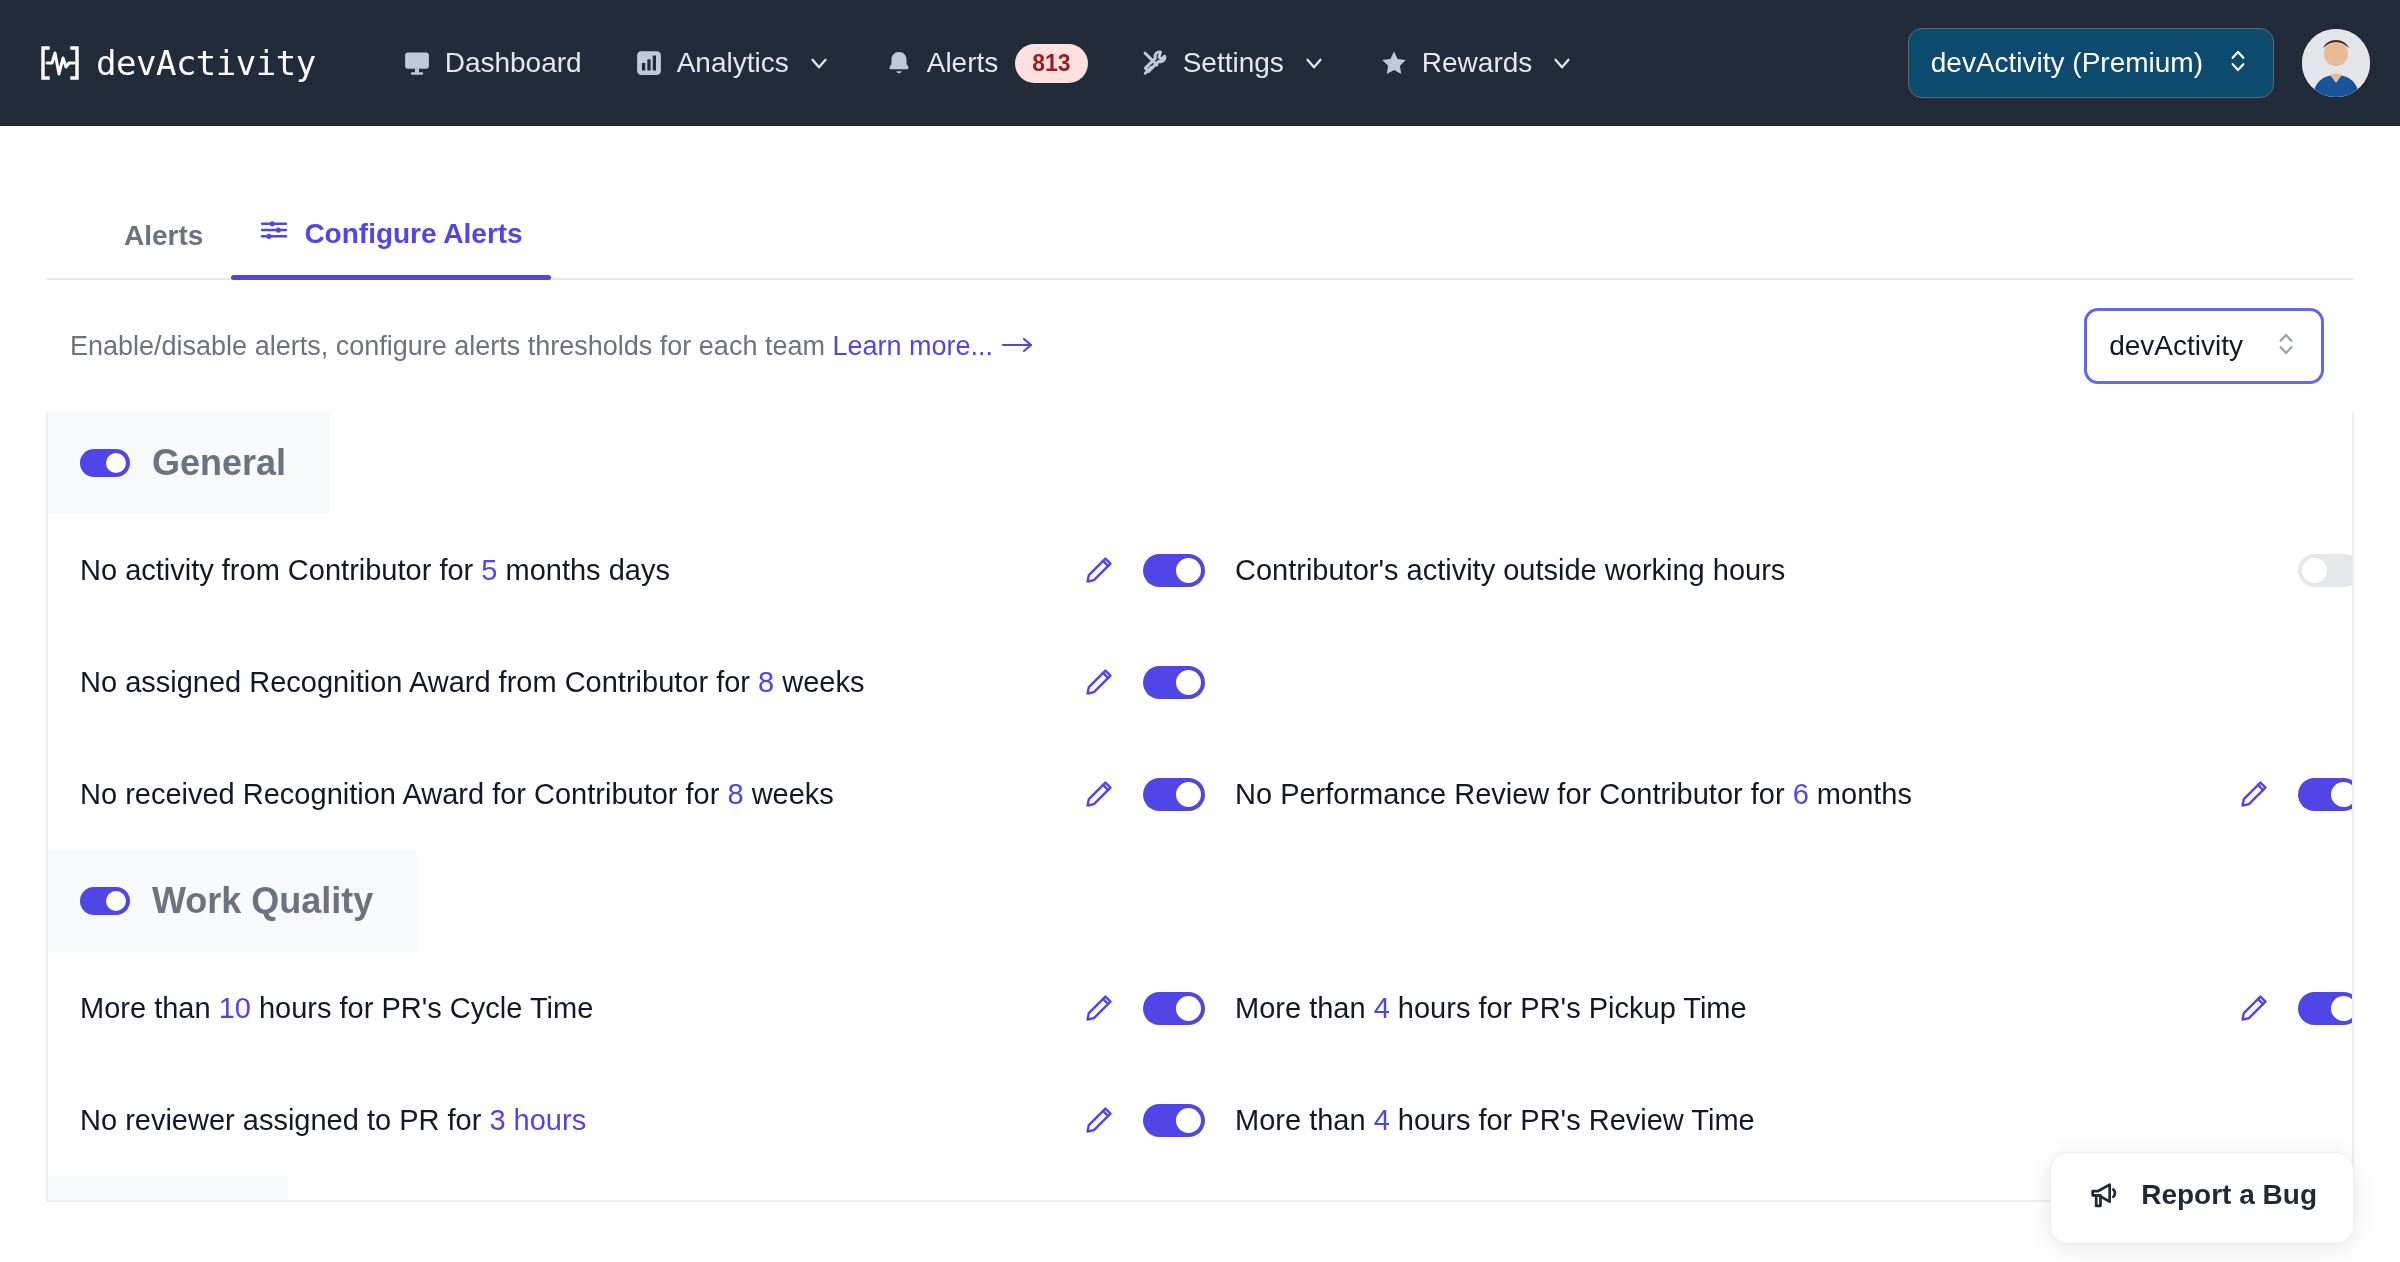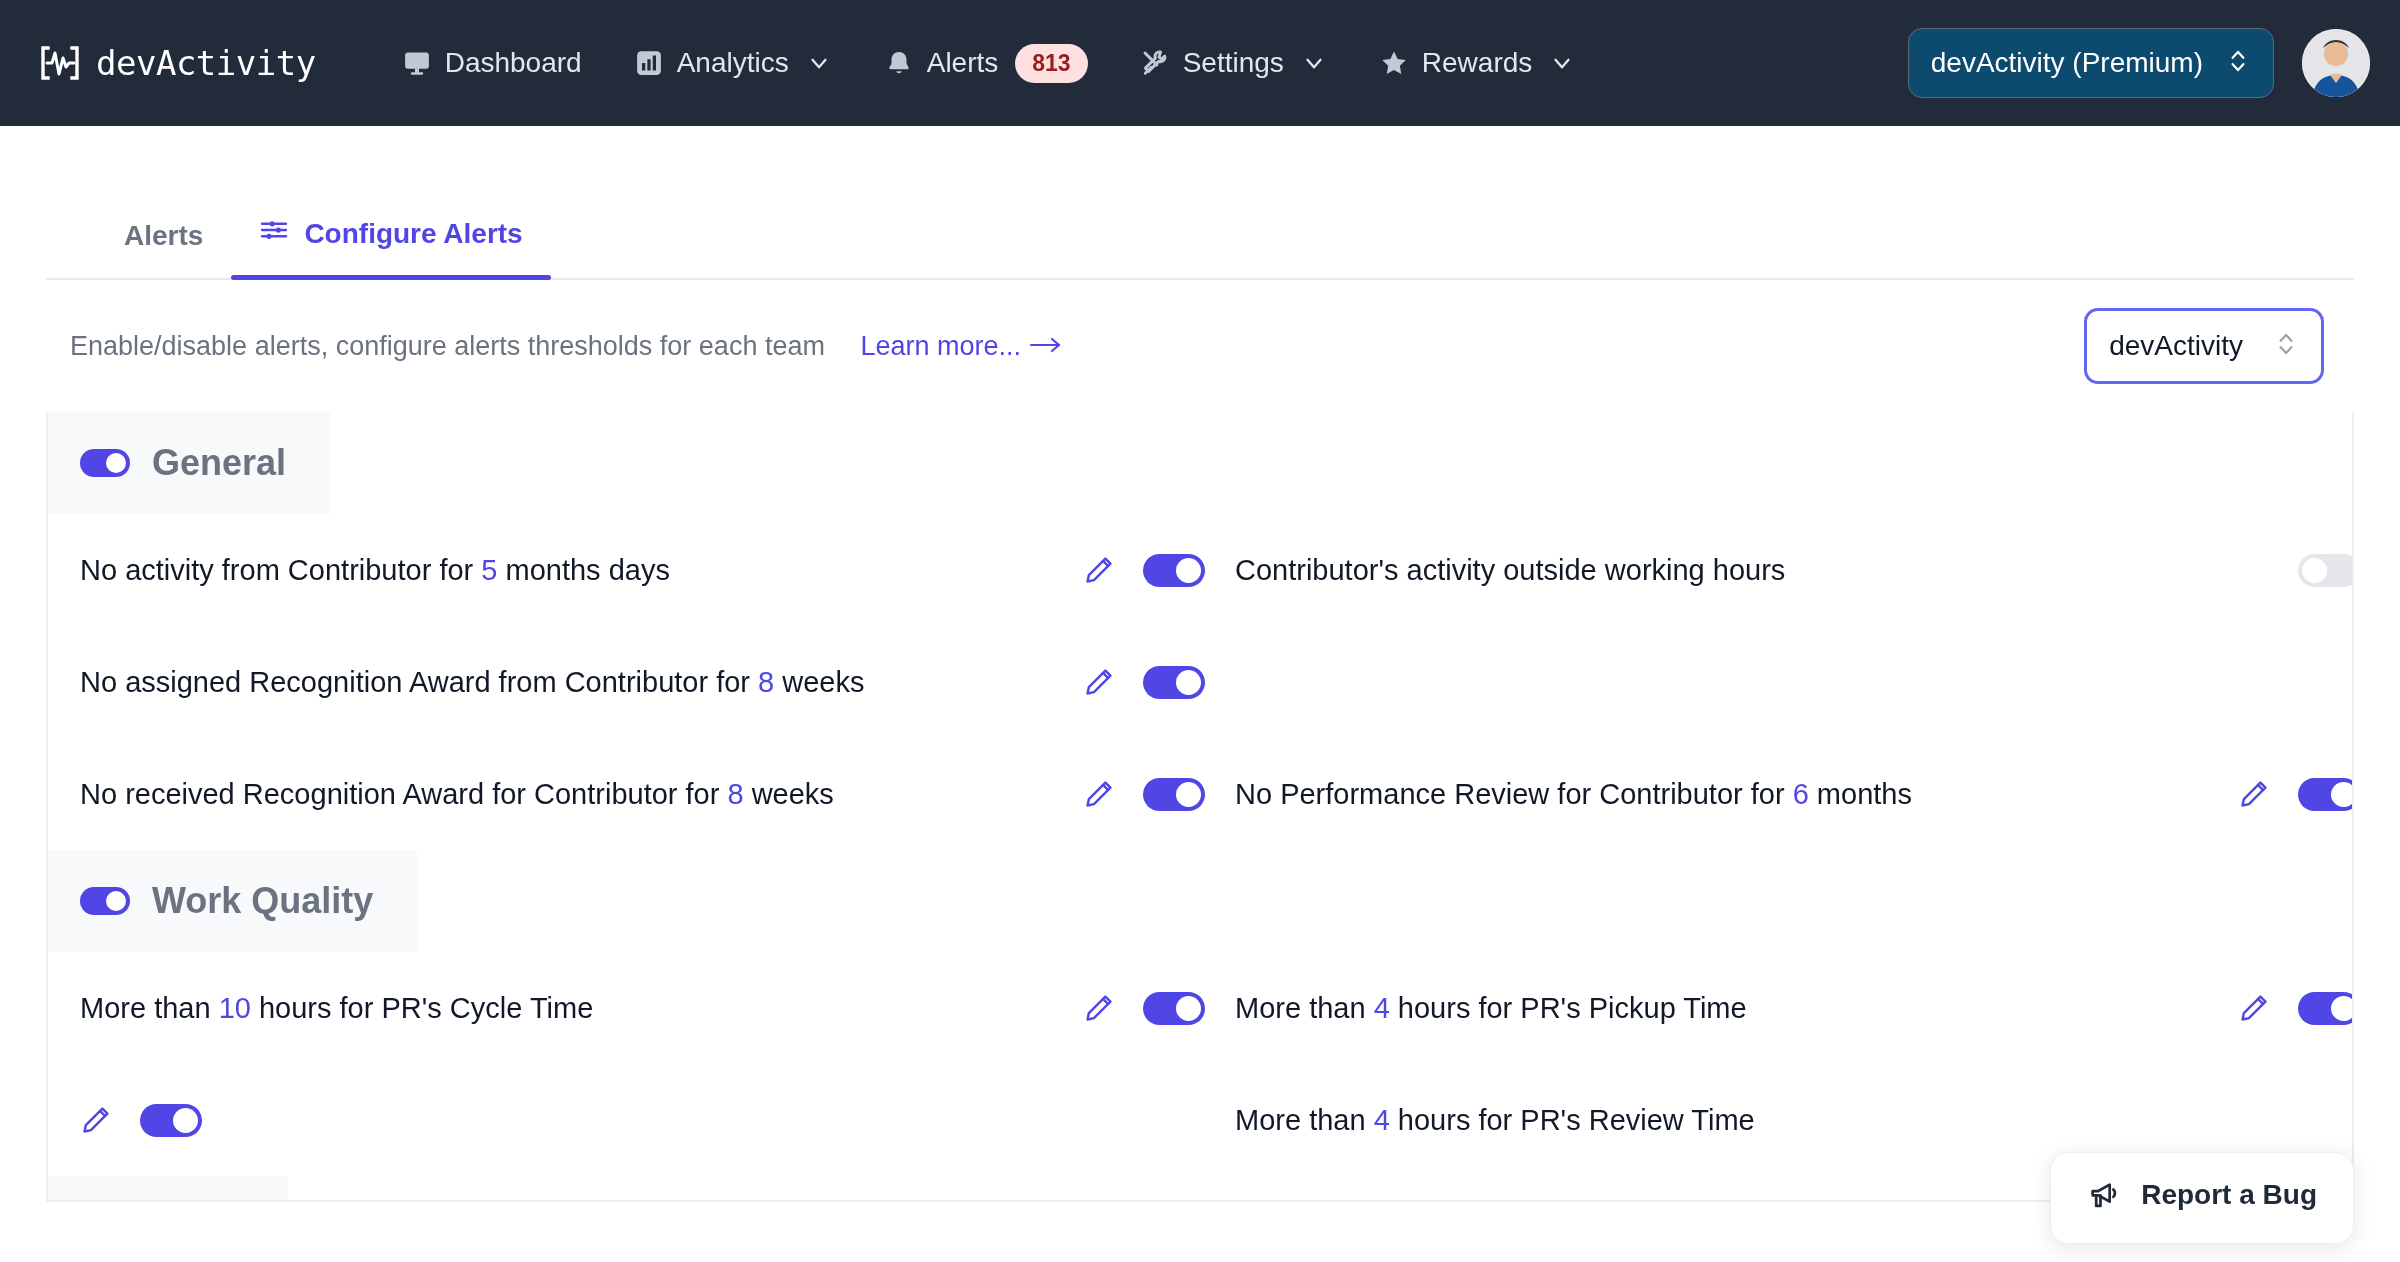--- a/index.html
+++ b/index.html
@@ -78,21 +78,21 @@
   }
 
   
   .subhead {
     margin: 0 46px;
     height: 132px;
     display: flex; align-items: center; justify-content: space-between;
     padding: 0 0 0 24px;
   }
   .subtext { font-size: 27px; color: #6b7280; }
-  .learn { color: #4f46e5; cursor: pointer; margin-left: 28px; }
+  .learn { color: #4f46e5; cursor: pointer; }
   .team-select {
     border: 3px solid #6366f1; border-radius: 14px;
     background: #ffffff;
     padding: 17px 22px;
     display: flex; align-items: center; gap: 30px;
     cursor: pointer;
     margin-right: 30px;
   }
   .team-select .tname { font-size: 28px; color: #111827; }
 
@@ -439,20 +439,21 @@
           </span>
           <div class="toggle on">
               <span class="knob"></span>
             </div>
         </div>
       </div>
     </div>
 
     <div class="row">
       <div class="cell">
+        <div class="label"><span><span>No reviewer assigned to PR for </span><span class="num">3 hours</span></span></div>
         <div class="ctrls">
           <span>
             <svg class="pencil" viewBox="0 0 24 24" fill="none" stroke="#4f46e5" stroke-width="1.8" stroke-linecap="round" stroke-linejoin="round">
               <path d="M16.8 3.4l3.8 3.8L8.2 19.6 3.4 20.6l1-4.8z"></path>
                 <path d="M15 5.2l3.8 3.8"></path>
             </svg>
           </span>
           <div class="toggle on">
               <span class="knob"></span>
             </div>

